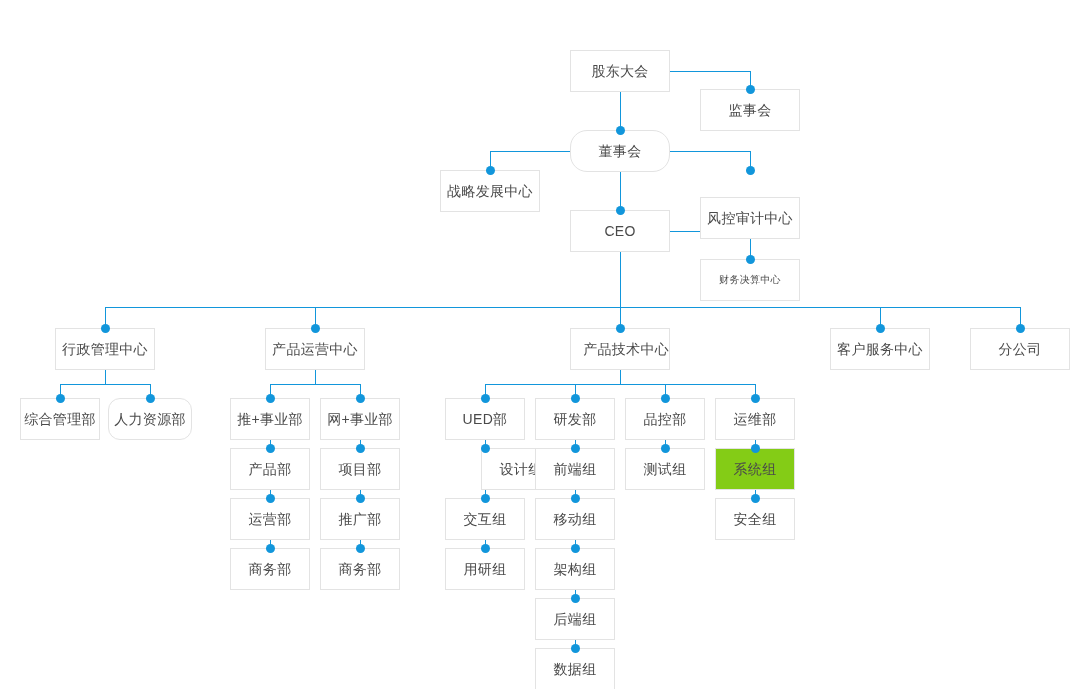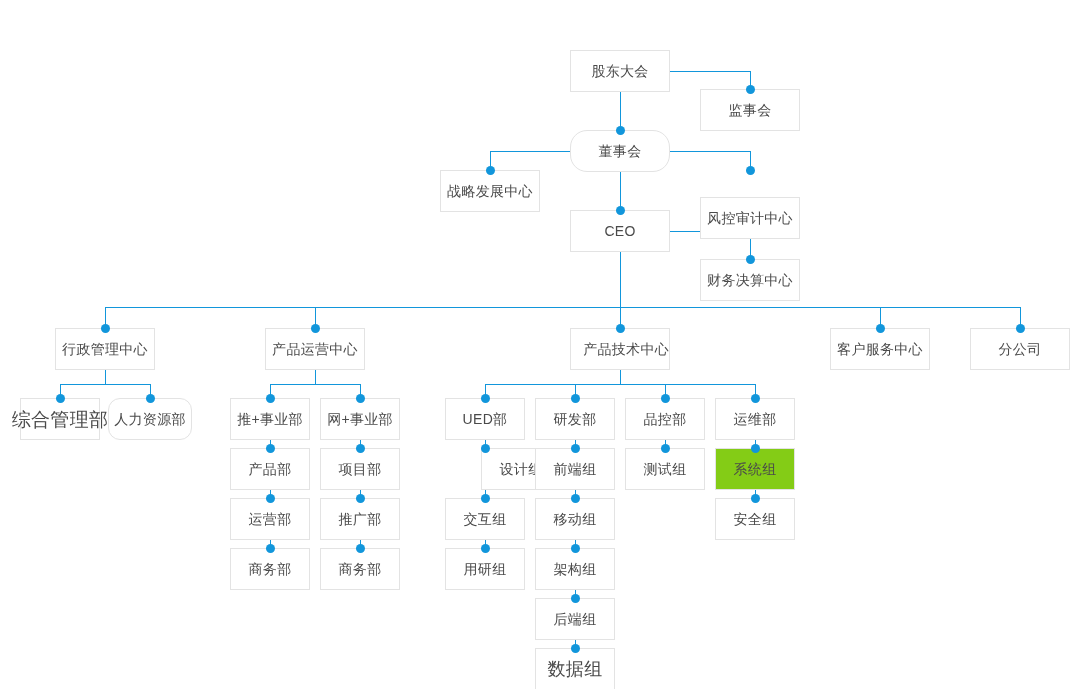--- a/index.html
+++ b/index.html
@@ -146,39 +146,39 @@
     </div>
     <div class="node-box" style="left: 440px; top: 170px; width: 100px; height: 42px; border-color: rgb(227, 227, 227); background: rgb(255, 255, 255); color: rgb(74, 74, 74); font-size: 14px;">
       <span>战略发展中心</span>
     </div>
     <div class="node-box" style="left: 700px; top: 170px; width: 100px; height: 42px; border-color: rgb(227, 227, 227); background: rgb(255, 255, 255); color: rgb(74, 74, 74); font-size: 14px; margin-top: 27px;">
       <span>风控审计中心</span>
     </div>
     <div class="node-box" style="left: 570px; top: 210px; width: 100px; height: 42px; border-color: rgb(227, 227, 227); background: rgb(255, 255, 255); color: rgb(74, 74, 74); font-size: 14px;">
       <span>CEO</span>
     </div>
-    <div class="node-box" style="left: 700px; top: 259px; width: 100px; height: 42px; border-color: rgb(227, 227, 227); background: rgb(255, 255, 255); color: rgb(74, 74, 74); font-size: 14px;">
+    <div class="node-box" style="left: 700px; top: 259px; width: 100px; height: 42px; border-color: rgb(227, 227, 227); background: rgb(255, 255, 255); color: rgb(74, 74, 74); font-size: 10px;">
       <span>财务决算中心</span>
     </div>
     <div class="node-box" style="left: 55px; top: 328px; width: 100px; height: 42px; border-color: rgb(227, 227, 227); background: rgb(255, 255, 255); color: rgb(74, 74, 74); font-size: 14px;">
       <span>行政管理中心</span>
     </div>
     <div class="node-box" style="left: 265px; top: 328px; width: 100px; height: 42px; border-color: rgb(227, 227, 227); background: rgb(255, 255, 255); color: rgb(74, 74, 74); font-size: 14px;">
       <span>产品运营中心</span>
     </div>
     <div class="node-box" style="left: 570px; top: 328px; width: 100px; height: 42px; border-color: rgb(227, 227, 227); background: rgb(255, 255, 255); color: rgb(74, 74, 74); font-size: 14px; justify-content: flex-end;">
       <span>产品技术中心</span>
     </div>
     <div class="node-box" style="left: 830px; top: 328px; width: 100px; height: 42px; border-color: rgb(227, 227, 227); background: rgb(255, 255, 255); color: rgb(74, 74, 74); font-size: 14px;">
       <span>客户服务中心</span>
     </div>
     <div class="node-box" style="left: 970px; top: 328px; width: 100px; height: 42px; border-color: rgb(227, 227, 227); background: rgb(255, 255, 255); color: rgb(74, 74, 74); font-size: 14px;">
       <span>分公司</span>
     </div>
-    <div class="node-box" style="left: 20px; top: 398px; width: 80px; height: 42px; border-color: rgb(227, 227, 227); background: rgb(255, 255, 255); color: rgb(74, 74, 74); font-size: 19px;">
+    <div class="node-box" style="left: 20px; top: 398px; width: 80px; height: 42px; border-color: rgb(227, 227, 227); background: rgb(255, 255, 255); color: rgb(74, 74, 74); font-size: 14px;">
       <span>综合管理部</span>
     </div>
     <div class="node-box" style="left: 108px; top: 398px; width: 84px; height: 42px; border-color: rgb(227, 227, 227); background: rgb(255, 255, 255); color: rgb(74, 74, 74); font-size: 14px; border-radius: 12px;">
       <span>人力资源部</span>
     </div>
     <div class="node-box" style="left: 230px; top: 398px; width: 80px; height: 42px; border-color: rgb(227, 227, 227); background: rgb(255, 255, 255); color: rgb(74, 74, 74); font-size: 14px;">
       <span>推+事业部</span>
     </div>
     <div class="node-box" style="left: 320px; top: 398px; width: 80px; height: 42px; border-color: rgb(227, 227, 227); background: rgb(255, 255, 255); color: rgb(74, 74, 74); font-size: 14px;">
       <span>网+事业部</span>
@@ -236,16 +236,16 @@
     </div>
     <div class="node-box" style="left: 445px; top: 548px; width: 80px; height: 42px; border-color: rgb(227, 227, 227); background: rgb(255, 255, 255); color: rgb(74, 74, 74); font-size: 14px;">
       <span>用研组</span>
     </div>
     <div class="node-box" style="left: 535px; top: 548px; width: 80px; height: 42px; border-color: rgb(227, 227, 227); background: rgb(255, 255, 255); color: rgb(74, 74, 74); font-size: 14px;">
       <span>架构组</span>
     </div>
     <div class="node-box" style="left: 535px; top: 598px; width: 80px; height: 42px; border-color: rgb(227, 227, 227); background: rgb(255, 255, 255); color: rgb(74, 74, 74); font-size: 14px; align-items: center;">
       <span>后端组</span>
     </div>
-    <div class="node-box" style="left: 535px; top: 648px; width: 80px; height: 42px; border-color: rgb(227, 227, 227); background: rgb(255, 255, 255); color: rgb(74, 74, 74); font-size: 18px;">
+    <div class="node-box" style="left: 535px; top: 648px; width: 80px; height: 42px; border-color: rgb(227, 227, 227); background: rgb(255, 255, 255); color: rgb(74, 74, 74); font-size: 14px;">
       <span>数据组</span>
     </div>
   </div>
 
 </body></html>

